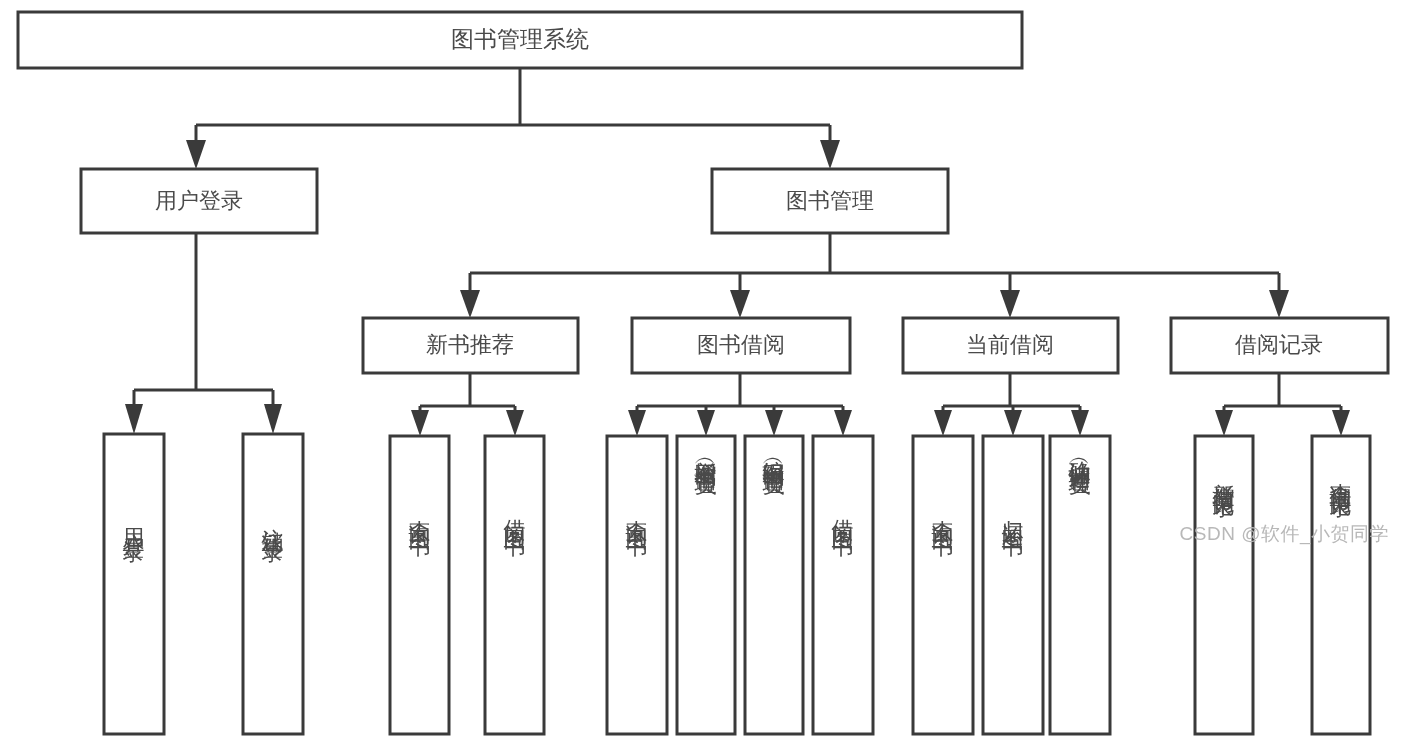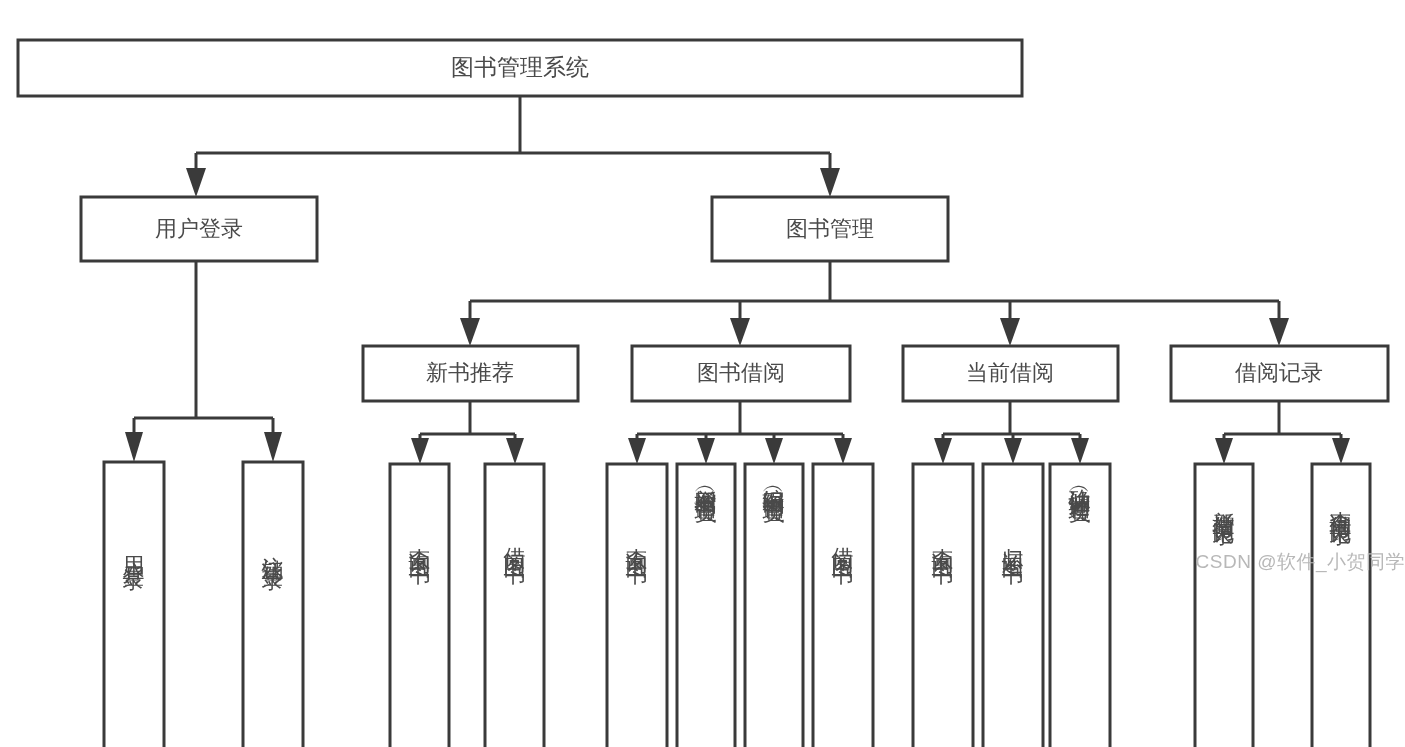--- a/index.html
+++ b/index.html
@@ -11,21 +11,20 @@
     width: 1405px;
     height: 747px;
     font-family: "Liberation Sans", "DejaVu Sans", sans-serif;
     overflow: hidden;
     position: relative;
   }
   #diagram-root {
     position: relative;
     width: 1405px;
     height: 553px;
-    margin-top: 28px;
   }
   svg#flowchart {
     position: absolute;
     top: 0;
     left: 0;
     width: 1405px;
     height: 747px;
     display: block;
   }
   .node-box {
@@ -54,21 +53,21 @@
     font-size: 23px;
   }
   .leaf-label {
     fill: #4a4a4a;
     font-family: "Liberation Sans", "DejaVu Sans", sans-serif;
     font-size: 22px;
     text-anchor: middle;
   }
   .watermark {
     position: absolute;
-    right: 0;
+    right: 16px;
     bottom: 6px;
     font-family: "Liberation Sans", "DejaVu Sans", sans-serif;
     font-size: 19px;
     color: #b8b8b8;
     white-space: nowrap;
     letter-spacing: 0.5px;
     pointer-events: none;
   }
 </style>
 </head>

